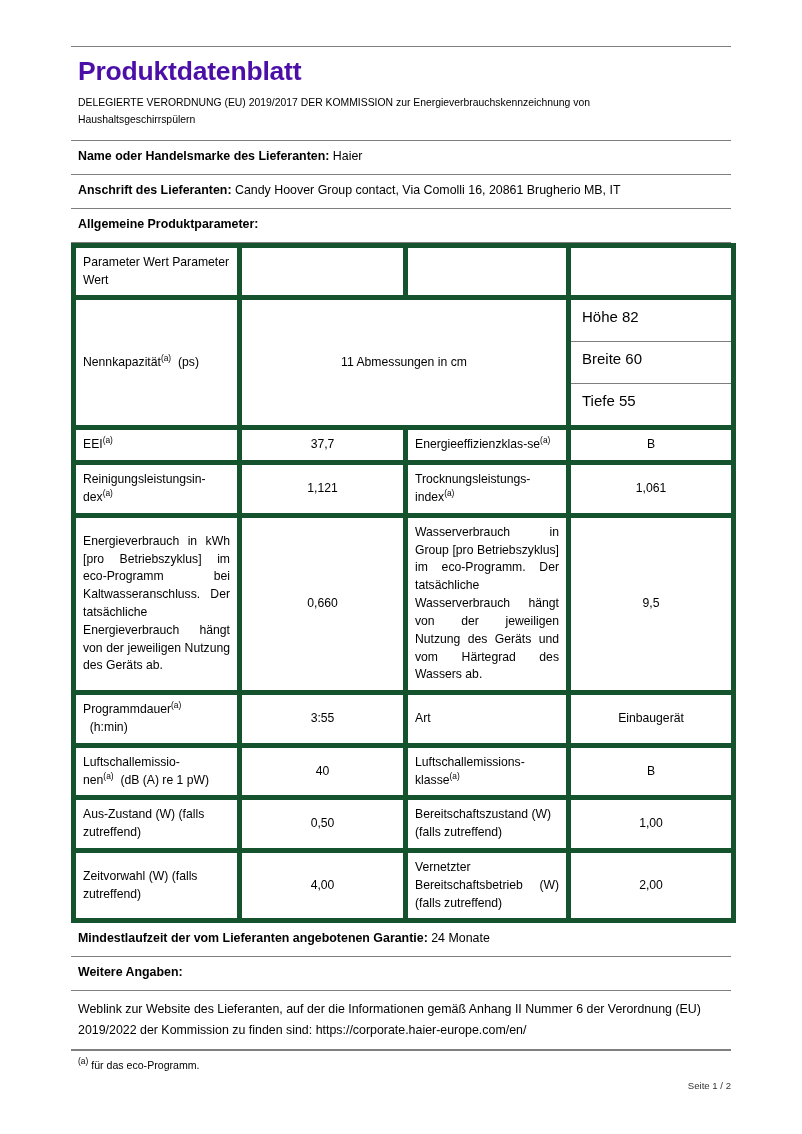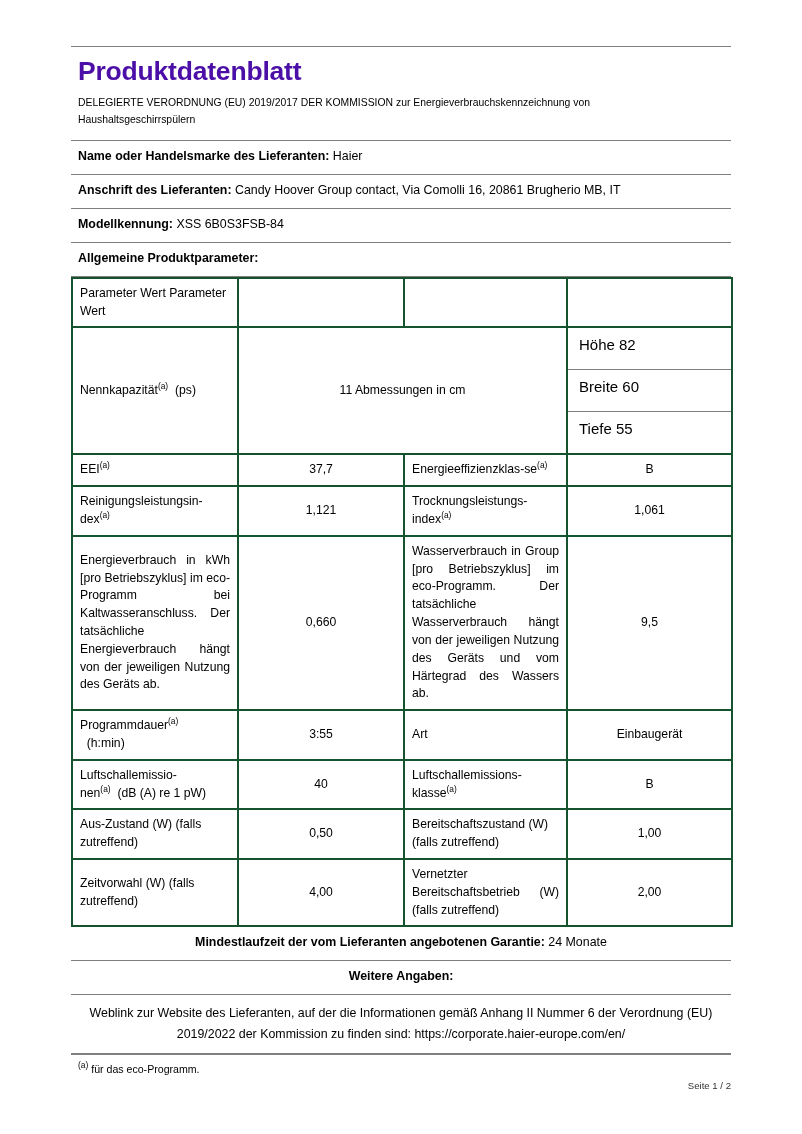--- a/index.html
+++ b/index.html
@@ -61,21 +61,21 @@
   .fullrow b { font-weight: bold; }
 
   
   table.params {
     border-collapse: collapse;
     width: 660px;
     table-layout: fixed;
     font-size: 12.2px;
   }
   table.params td {
-    border: 2px solid #14532d;
+    border: 5px solid #14532d;
     padding: 6px 7px;
     vertical-align: middle;
     line-height: 1.46;
   }
   .c1 { width: 166px; }
   .c2 { width: 166px; }
   .c3 { width: 163px; }
   .c4 { width: 165px; }
 
   td.val { text-align: center; }
@@ -117,21 +117,20 @@
   .pagefooter {
     position: absolute;
     right: 71px;
     top: 1080px;
     font-size: 9.6px;
     color: #333;
   }
 
   .warranty-row, .weitere-row, .weblink-row {
     font-size: 12.4px;
-    text-align: center;
   }
   .weblink-row {
     line-height: 1.62;
     padding: 8px 7px 9px 7px;
   }
 </style>
 </head>
 <body>
 
 <div class="page">
@@ -145,24 +144,20 @@
     <div class="fullrow">
       <b>Name oder Handelsmarke des Lieferanten:</b>
       <span>Haier</span>
     </div>
 
     <div class="fullrow">
       <b>Anschrift des Lieferanten:</b>
       <span>Candy Hoover Group contact, Via Comolli 16, 20861 Brugherio MB, IT</span>
     </div>
 
-    <div class="fullrow">
-      <b>Modellkennung:</b>
-      <span>XSS 6B0S3FSB-84</span>
-    </div>
 
     <div class="fullrow">
       <b>Allgemeine Produktparameter:</b>
     </div>
 
     <table class="params">
       <colgroup>
         <col class="c1">
           <col class="c2">
           <col class="c3">

